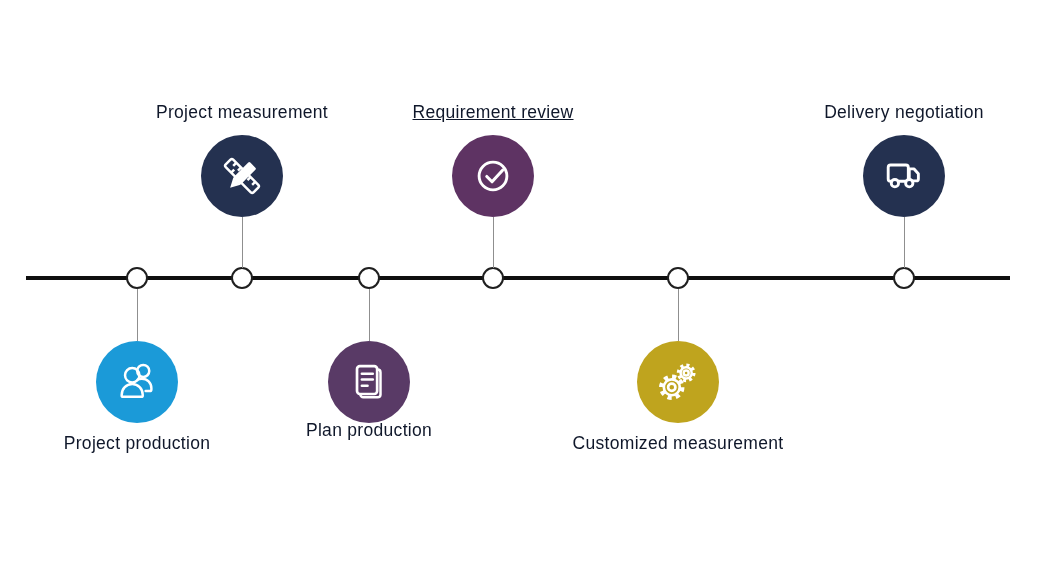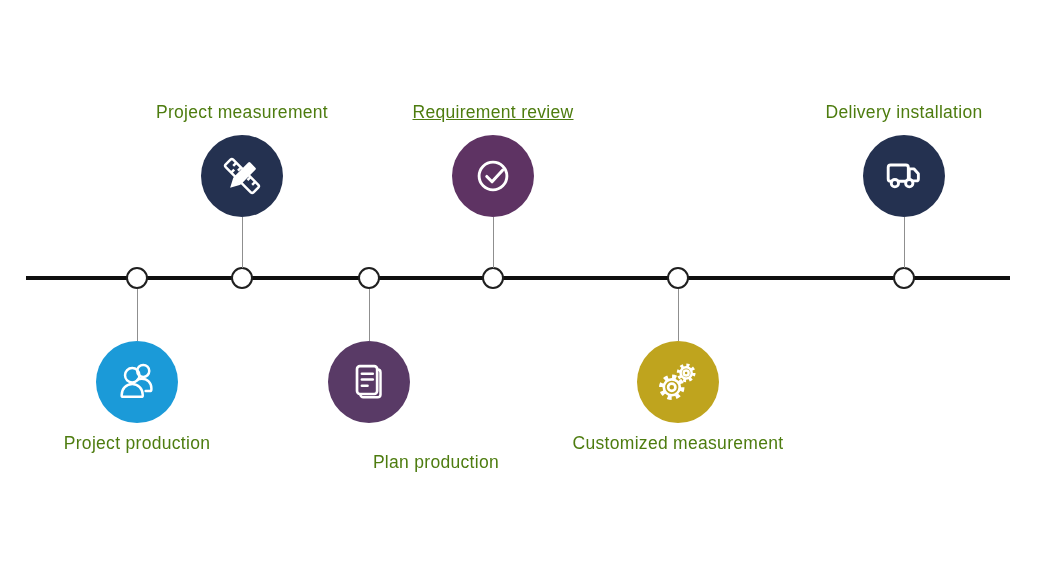--- a/index.html
+++ b/index.html
@@ -12,21 +12,21 @@
     position:absolute;width:18px;height:18px;border-radius:50%;
     background:#ffffff;border:2px solid #1f1f1f;box-sizing:content-box;
   }
   .connector{position:absolute;width:1px;background:#8f8f8f;}
   .icon-circle{
     position:absolute;width:82px;height:82px;border-radius:50%;
     display:flex;align-items:center;justify-content:center;
   }
   .step-label{
     position:absolute;width:260px;text-align:center;
-    font-size:17.5px;letter-spacing:0.3px;color:#4d7c0f;line-height:20px;
+    font-size:17.5px;letter-spacing:0.3px;color:#0f172a;line-height:20px;
   }
   svg{display:block;}
 </style>
 </head>
 <body>
 
 <div id="stage">
 
   <div class="timeline-line" style="left:26px;top:276px;width:984px;height:4px;"></div>
 
@@ -77,21 +77,21 @@
     <div class="connector" style="left:369px;top:289px;height:52px;"></div>
     <div class="icon-circle" style="left: 328px; top: 341px; background-color: rgb(89, 58, 102);">
       <svg width="46" height="46" viewBox="0 0 48 48" stroke="#ffffff" stroke-linecap="round" stroke-linejoin="round">
         <rect x="15" y="11" width="21" height="29" rx="3" fill="none" stroke-width="2.6"></rect>
         <rect x="11.5" y="7.5" width="21" height="29" rx="3" fill="#593a66" stroke-width="2.8"></rect>
         <line x1="16.5" y1="15.5" x2="28" y2="15.5" stroke-width="2.6"></line>
         <line x1="16.5" y1="21.5" x2="28" y2="21.5" stroke-width="2.6"></line>
         <line x1="16.5" y1="28" x2="22.5" y2="28" stroke-width="2.6"></line>
       </svg>
     </div>
-    <div class="step-label" style="left:239px;top:452px;text-align:right;">Plan production</div>
+    <div class="step-label" style="left:239px;top:420px;">Plan production</div>
   </div>
 
   <div>
     <div class="connector" style="left:493px;top:217px;height:51px;"></div>
     <div class="icon-circle" style="left: 452px; top: 135px; background-color: rgb(94, 51, 99);">
       <svg width="46" height="46" viewBox="0 0 48 48" fill="none" stroke="#ffffff" stroke-linecap="round" stroke-linejoin="round">
         <circle cx="24" cy="24" r="14.5" stroke-width="3"></circle>
         <path d="M17.5 24.5 l5.5 5.5 L34 18" stroke-width="3.2"></path>
       </svg>
     </div>
@@ -116,16 +116,16 @@
   <div>
     <div class="connector" style="left:904px;top:217px;height:51px;"></div>
     <div class="icon-circle" style="left: 863px; top: 135px; background-color: rgb(36, 49, 80);">
       <svg width="46" height="46" viewBox="0 0 48 48" fill="none" stroke="#ffffff" stroke-width="3" stroke-linecap="round" stroke-linejoin="round">
         <rect x="7.5" y="12.5" width="21" height="17" rx="2.5"></rect>
         <path d="M29.5 16.5 h4.8 l4.7 5.2 v5.3 c0 1.2 -0.95 2.1 -2.1 2.1 h-7.4 z"></path>
         <circle cx="14.5" cy="31.5" r="3.8" fill="#243150"></circle>
         <circle cx="29.5" cy="31.5" r="3.8" fill="#243150"></circle>
       </svg>
     </div>
-    <div class="step-label" style="left:774px;top:102px;">Delivery installation</div>
+    <div class="step-label" style="left:774px;top:102px;">Delivery negotiation</div>
   </div>
 
 </div>
 
 </body></html>

